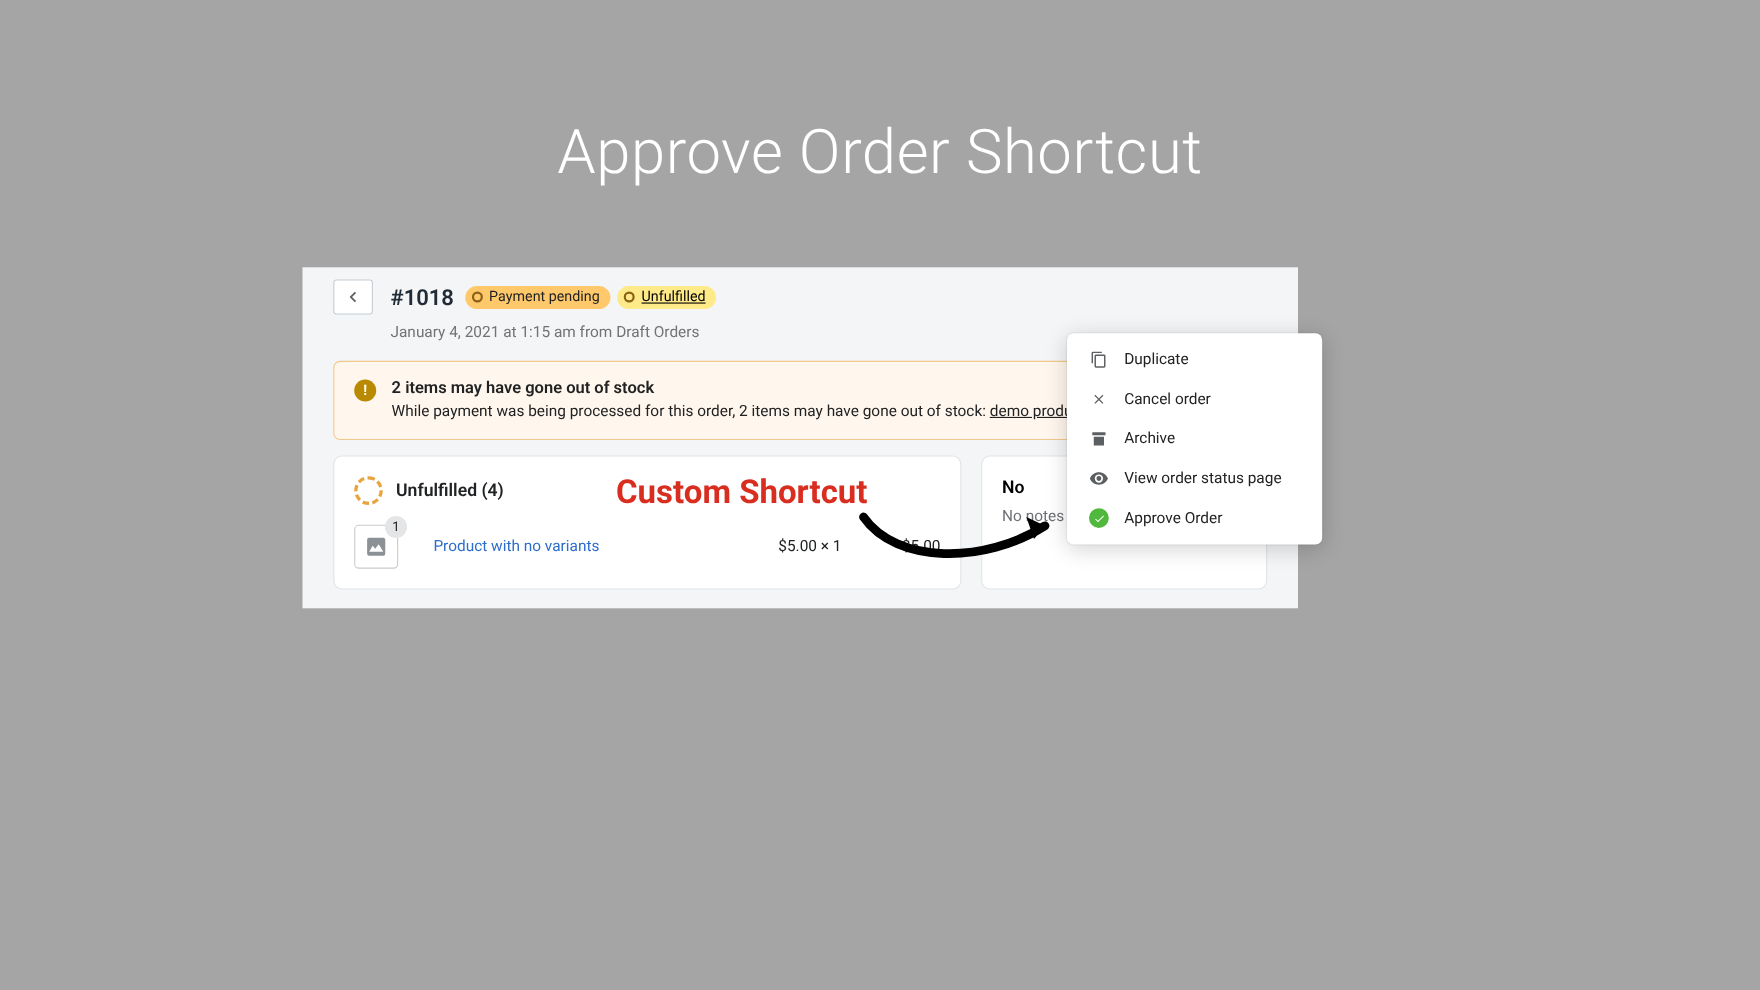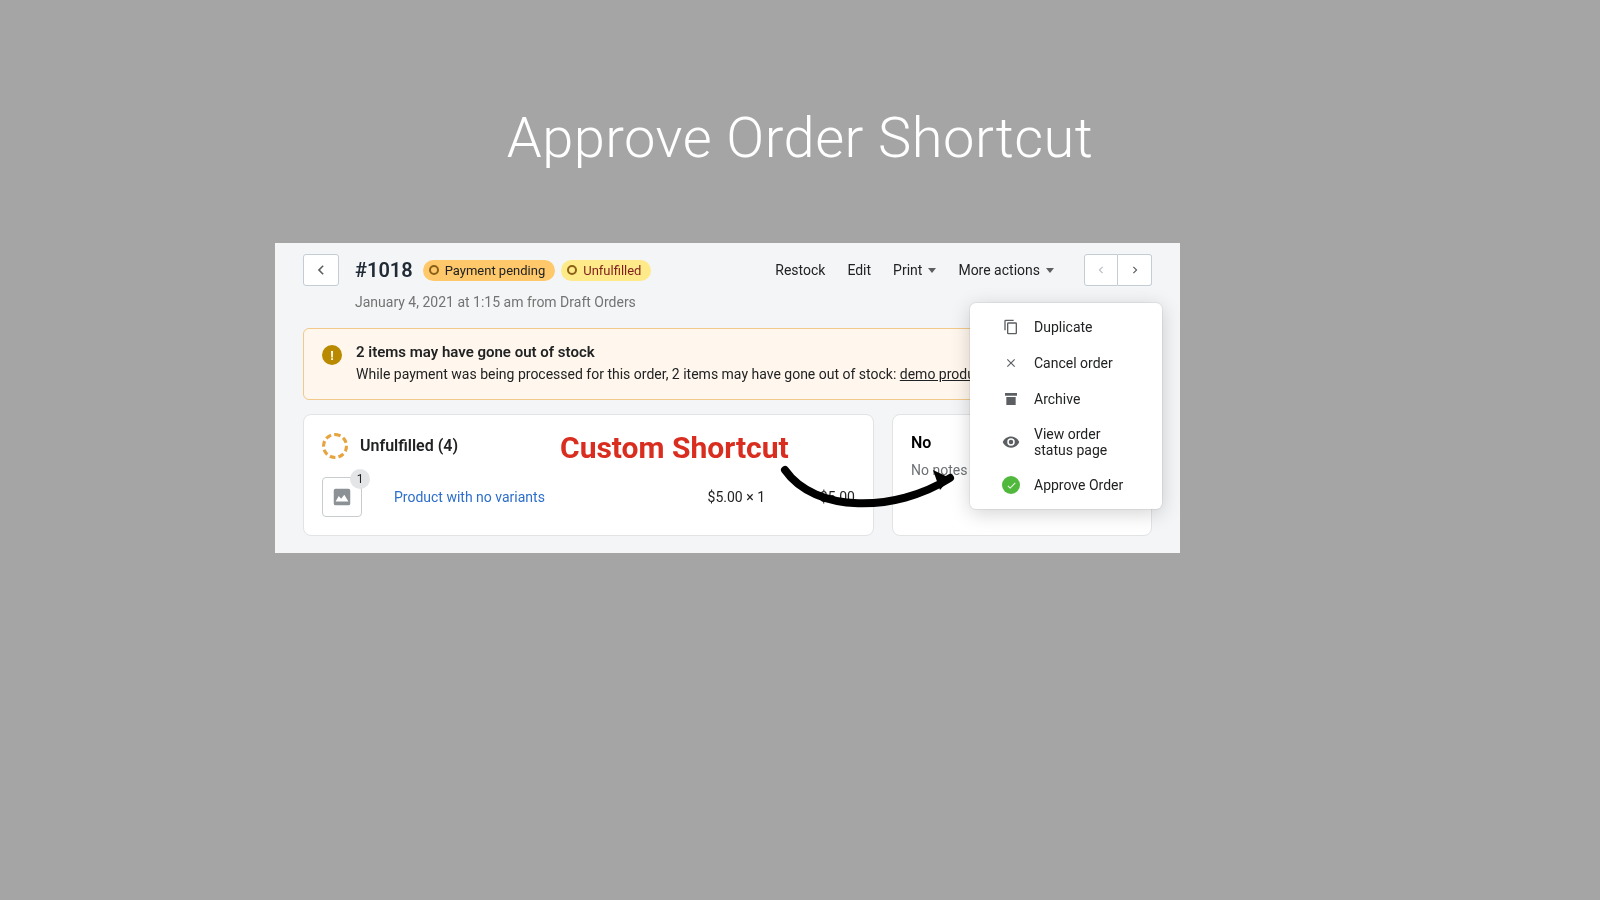--- a/index.html
+++ b/index.html
@@ -69,21 +69,21 @@
   }
   .badge-payment {
     background: #ffc96b;
     color: #8a6116;
   }
   .badge-payment span.lbl { color: #202223; }
   .badge-unfulfilled {
     background: #ffea8a;
     color: #8a6116;
   }
-  .badge-unfulfilled span.lbl { color: #7f1d1d; }
+  .badge-unfulfilled span.lbl { color: #000000; text-decoration: underline; }
   .spacer { flex: 1; }
   .top-actions {
     display: flex;
     align-items: center;
     gap: 22px;
   }
   .action-link {
     font-size: 14px;
     color: #202223;
     cursor: pointer;
@@ -210,25 +210,25 @@
   .notes-title {
     font-size: 16px; font-weight: 600; margin-bottom: 10px;
   }
   .notes-body {
     font-size: 14px; color: #6d7175;
   }
   .dropdown {
     position: absolute;
     top: 303px;
     left: 970px;
-    width: 192px;
+    width: 232px;
     background: #fff;
     border-radius: 6px;
     box-shadow: 0 4px 20px rgba(0,0,0,0.18), 0 0 0 1px rgba(0,0,0,0.05);
-    padding: 6px 16px;
+    padding: 6px 4px;
     z-index: 10;
   }
   .dd-item {
     display: flex;
     align-items: center;
     gap: 14px;
     padding: 9px 16px;
     font-size: 14px;
     color: #202223;
     cursor: pointer;
@@ -276,44 +276,20 @@
     <div class="order-title">#1018</div>
     <div class="badge badge-payment">
       <span class="badge-dot"></span>
       <span class="lbl">Payment pending</span>
     </div>
     <div class="badge badge-unfulfilled">
       <span class="badge-dot"></span>
       <span class="lbl">Unfulfilled</span>
     </div>
     <div class="spacer"></div>
-    <div class="top-actions">
-      <div class="action-link">Restock</div>
-      <div class="action-link">Edit</div>
-      <div class="action-link">
-        <span>Print</span>
-        <span class="chev-down"></span>
-      </div>
-      <div class="action-link">
-        <span>More actions</span>
-        <span class="chev-down"></span>
-      </div>
-      <div class="pager">
-        <div class="pager-btn">
-          <svg width="12" height="12" viewBox="0 0 20 20" fill="#babfc3">
-              <path d="M12 16l-6-6 6-6 1.4 1.4L8.8 10l4.6 4.6z"></path>
-            </svg>
-        </div>
-        <div class="pager-btn">
-          <svg width="12" height="12" viewBox="0 0 20 20" fill="#5c5f62">
-              <path d="M8 4l6 6-6 6-1.4-1.4L11.2 10 6.6 5.4z"></path>
-            </svg>
-        </div>
-      </div>
-    </div>
   </div>
 
   <div class="subline">January 4, 2021 at 1:15 am from Draft Orders</div>
 
   <div class="alert-box">
     <div class="alert-icon">!</div>
     <div class="alert-content">
       <h3>2 items may have gone out of stock</h3>
       <p>
         <span>While payment was being processed for this order, 2 items may have gone out of stock: </span><a href="#">demo product - lg</a><span> an</span><br>

